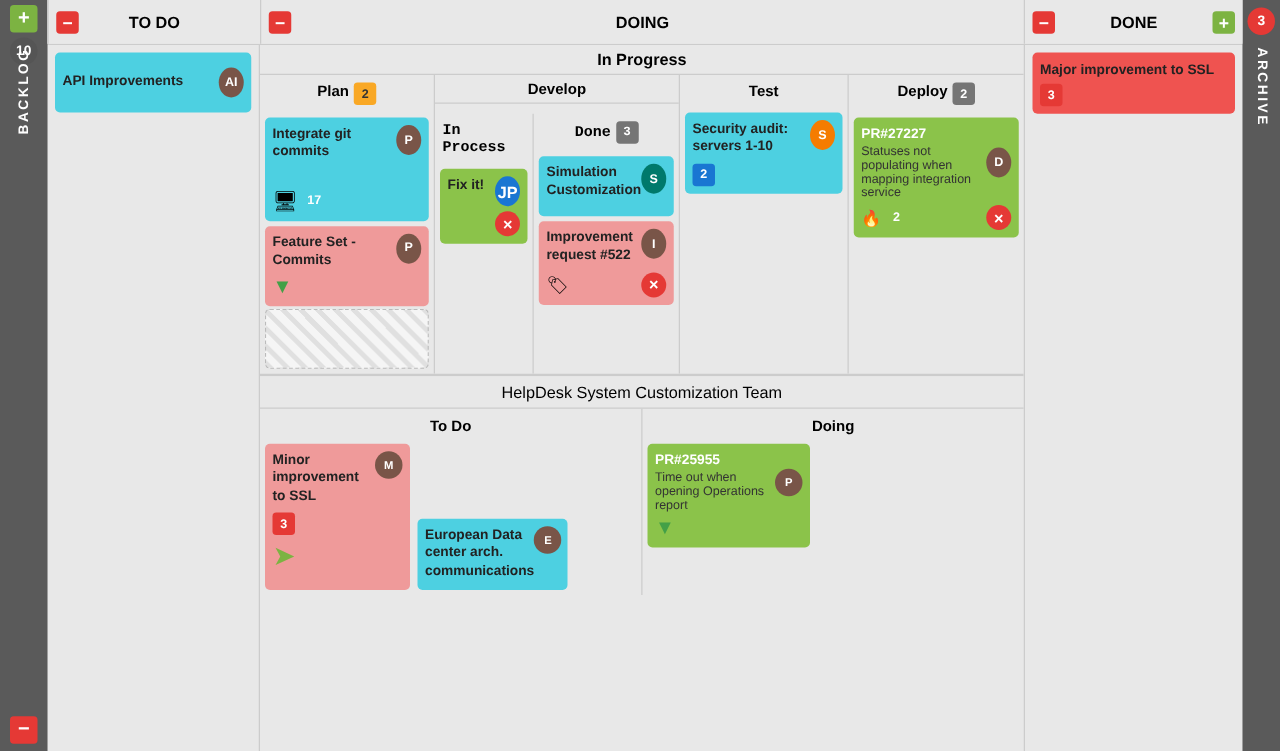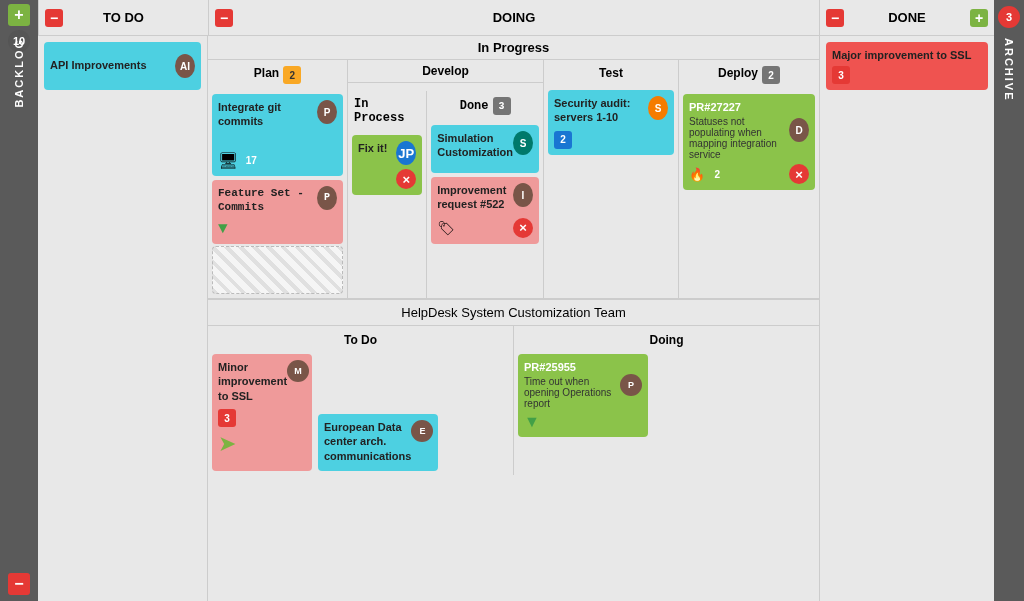--- a/index.html
+++ b/index.html
@@ -149,21 +149,21 @@
               <div style="display:flex; justify-content:space-between; align-items:flex-start;">
                 <span class="card-title">Integrate git commits</span>
                 <div class="person-icon brown" style="flex-shrink:0;">P</div>
               </div>
               <div style="margin-top: 20px; display:flex; align-items:center; gap:4px;">
                 <span style="font-size:16px;">🖥</span>
                 <span class="num-badge orange">17</span>
               </div>
             </div>
 
-            <div style="position:relative;font-family:Liberation Mono, monospace;">
+            <div style="position:relative;">
               <div class="card pink">
                 <div style="display:flex; justify-content:space-between; align-items:flex-start;">
                   <span class="card-title">Feature Set - Commits</span>
                   <div class="person-icon brown" style="flex-shrink:0;">P</div>
                 </div>
                 <div style="margin-top:4px;">
                   <span class="down-arrow">▼</span>
                 </div>
               </div>
               <div class="card hatched" style="height: 40px; margin-top:2px;"></div>
@@ -253,21 +253,21 @@
           </div>
         </div>
 
         <div class="helpdesk-section">
           <div class="helpdesk-header">HelpDesk System Customization Team</div>
           <div class="helpdesk-cols">
             <div class="helpdesk-todo">
               <div class="helpdesk-col-header">To Do</div>
               <div class="helpdesk-cards">
 
-                <div class="card pink" style="width:100px; position:relative;">
+                <div class="card pink" style="width:116px; position:relative;">
                   <div style="display:flex; justify-content:space-between; align-items:flex-start;">
                     <span class="card-title">Minor improvement to SSL</span>
                     <div class="person-icon brown" style="flex-shrink:0; width:22px; height:22px; font-size:9px;">M</div>
                   </div>
                   <div style="margin-top:4px;">
                     <span class="num-badge red">3</span>
                   </div>
                   <div style="margin-top:4px;">
                     <span class="right-arrow">➤</span>
                   </div>

